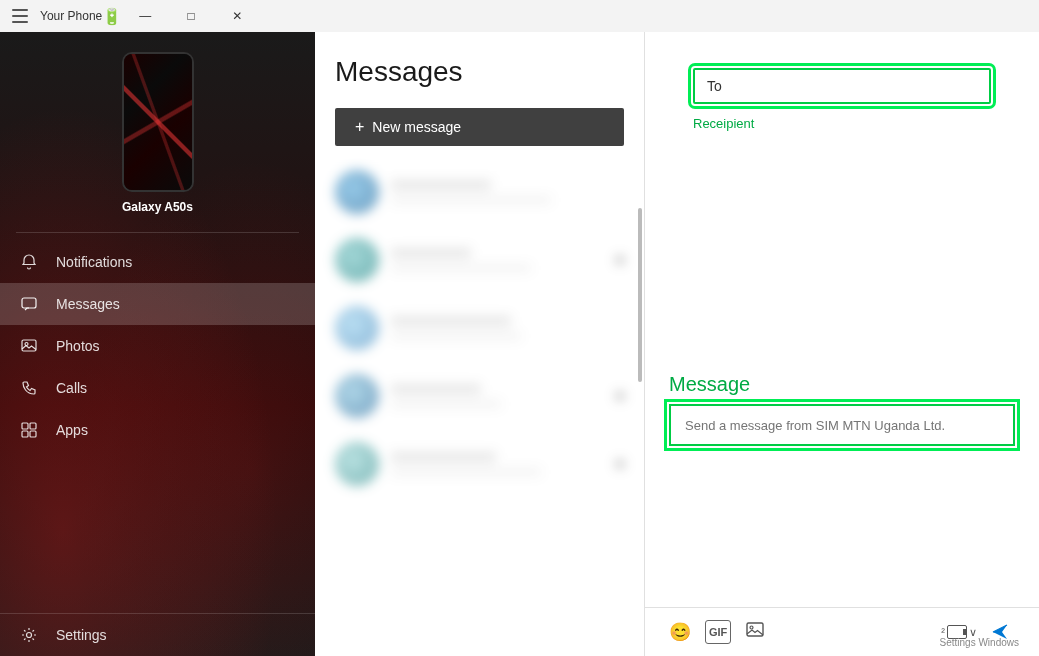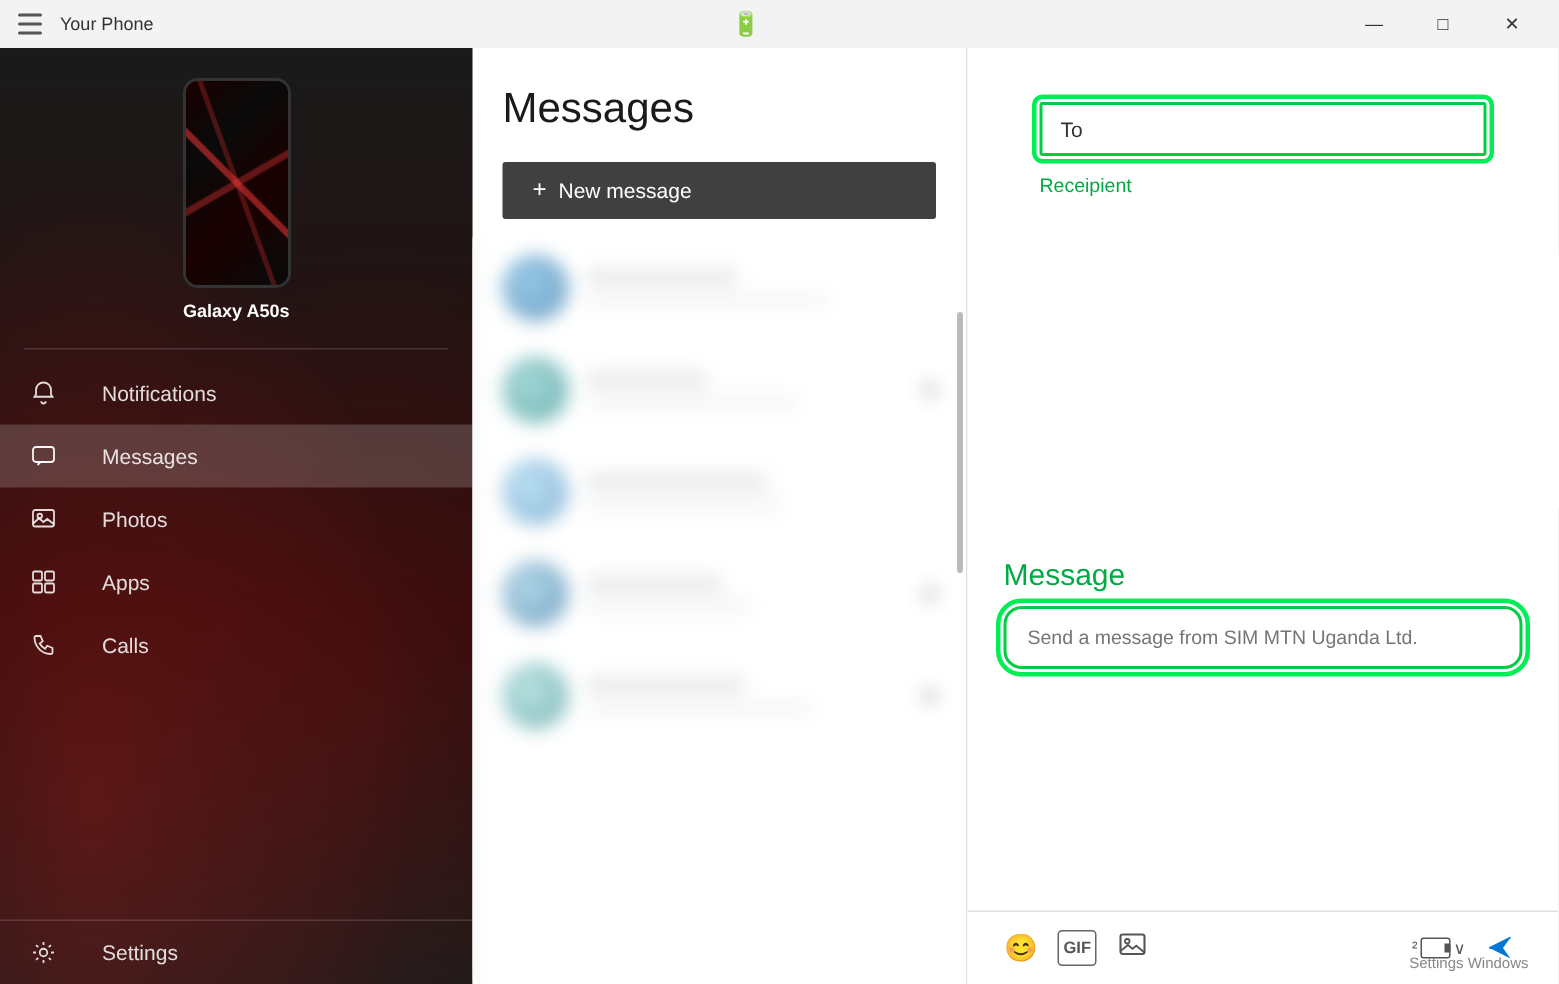--- a/index.html
+++ b/index.html
@@ -1,21 +1,21 @@
 <!DOCTYPE html>
 <html><head>
   <meta charset="utf-8">
   <style>
     * { box-sizing: border-box; margin: 0; padding: 0; }
     body { font-family: 'Segoe UI', sans-serif; width: 1039px; height: 656px; overflow: hidden; background: #f3f3f3; display: flex; flex-direction: column; }
 
     
     .titlebar {
-      display: flex; align-items: center; justify-content: space-between;
-      background: #f3f3f3; height: 32px; padding: 0 8px; flex-shrink: 0; gap: 40px;
+      display: flex; align-items: center; 
+      background: #f3f3f3; height: 32px; padding: 0 8px; flex-shrink: 0;
     }
     .titlebar-left { display: flex; align-items: center; gap: 8px; }
     .titlebar-title { font-size: 12px; color: #333; }
     .titlebar-controls { display: flex; gap: 0; }
     .titlebar-btn { width: 46px; height: 32px; display: flex; align-items: center; justify-content: center; background: transparent; border: none; cursor: pointer; font-size: 12px; color: #333; }
 
     
     .main-layout { display: flex; flex: 1; overflow: hidden; }
 
     
@@ -49,21 +49,21 @@
         linear-gradient(45deg, transparent 48%, rgba(220,50,50,0.6) 49%, rgba(220,50,50,0.6) 51%, transparent 52%),
         linear-gradient(-30deg, transparent 48%, rgba(220,50,50,0.4) 49%, rgba(220,50,50,0.4) 51%, transparent 52%),
         linear-gradient(70deg, transparent 48%, rgba(220,50,50,0.3) 49%, rgba(220,50,50,0.3) 51%, transparent 52%);
     }
     .phone-name { color: white; font-weight: 600; font-size: 12px; margin-top: 8px; }
     .sidebar-divider { height: 1px; background: rgba(255,255,255,0.15); margin: 8px 16px; }
 
     
     .nav-items { display: flex; flex-direction: column; flex: 1; }
     .nav-item {
-      display: flex; align-items: center; gap: 30px;
+      display: flex; align-items: center; gap: 18px;
       padding: 12px 20px; cursor: pointer; color: rgba(255,255,255,0.85);
       font-size: 14px; transition: background 0.15s;
     }
     .nav-item.active { background: rgba(255,255,255,0.15); border-left: 0; }
     .nav-icon { width: 18px; height: 18px; display: flex; align-items: center; justify-content: center; flex-shrink: 0; }
     .nav-label { color: inherit; }
 
     
     .nav-settings { margin-top: auto; border-top: 1px solid rgba(255,255,255,0.15); }
 
@@ -106,21 +106,21 @@
       display: flex; align-items: center; margin-bottom: 0;
       outline: 3px solid #00ee55; outline-offset: 2px;
     }
     .recipient-input { border: none; outline: none; font-size: 14px; width: 100%; color: #333; }
     .to-label { color: #333; font-size: 14px; margin-right: 4px; }
 
     
     .message-section { padding: 16px 24px; flex: 1; display: flex; flex-direction: column; }
     .message-label { font-size: 20px; color: #00aa44; font-weight: 400; margin-bottom: 8px; }
     .message-input-wrap {
-      border: 2px solid #00cc44; border-radius: 12px; padding: 10px 14px;
+      border: 2px solid #00cc44; border-radius: 0; padding: 10px 14px;
       outline: 3px solid #00ee55; outline-offset: 2px;
     }
     .message-input { border: none; outline: none; font-size: 13px; color: #888; width: 100%; }
 
     
     .bottom-toolbar {
       display: flex; align-items: center; gap: 8px; padding: 8px 20px;
       border-top: 1px solid #e0e0e0; flex-shrink: 0; background: white;
     }
     .toolbar-icon { width: 32px; height: 32px; display: flex; align-items: center; justify-content: center; cursor: pointer; color: #555; font-size: 18px; border-radius: 2px; }
@@ -209,36 +209,36 @@
               <circle cx="5.5" cy="6" r="1.5" stroke="rgba(255,255,255,0.85)" stroke-width="1.2" fill="none"></circle>
               <path d="M1 11l4-3.5 3 2.5 2.5-2 4.5 3.5" stroke="rgba(255,255,255,0.85)" stroke-width="1.2" fill="none"></path>
             </svg>
           </div>
           <span class="nav-label">Photos</span>
         </div>
 
         <div class="nav-item">
           <div class="nav-icon">
             <svg width="16" height="16" viewBox="0 0 16 16" fill="none">
+              <path d="M3 2h3l1.5 3.5-2 1.5a9 9 0 0 0 3.5 3.5l1.5-2L14 10v3c0 .5-.5 1-1 1C5 14 2 7 2 3c0-.5.5-1 1-1z" stroke="rgba(255,255,255,0.85)" stroke-width="1.2" fill="none"></path>
+            </svg>
+          </div>
+          <span class="nav-label">Calls</span>
+        </div>
+
+        <div class="nav-item">
+          <div class="nav-icon">
+            <svg width="16" height="16" viewBox="0 0 16 16" fill="none">
               <rect x="1" y="1" width="6" height="6" rx="1" stroke="rgba(255,255,255,0.85)" stroke-width="1.2" fill="none"></rect>
               <rect x="9" y="1" width="6" height="6" rx="1" stroke="rgba(255,255,255,0.85)" stroke-width="1.2" fill="none"></rect>
               <rect x="1" y="9" width="6" height="6" rx="1" stroke="rgba(255,255,255,0.85)" stroke-width="1.2" fill="none"></rect>
               <rect x="9" y="9" width="6" height="6" rx="1" stroke="rgba(255,255,255,0.85)" stroke-width="1.2" fill="none"></rect>
             </svg>
           </div>
           <span class="nav-label">Apps</span>
-        </div>
-
-        <div class="nav-item">
-          <div class="nav-icon">
-            <svg width="16" height="16" viewBox="0 0 16 16" fill="none">
-              <path d="M3 2h3l1.5 3.5-2 1.5a9 9 0 0 0 3.5 3.5l1.5-2L14 10v3c0 .5-.5 1-1 1C5 14 2 7 2 3c0-.5.5-1 1-1z" stroke="rgba(255,255,255,0.85)" stroke-width="1.2" fill="none"></path>
-            </svg>
-          </div>
-          <span class="nav-label">Calls</span>
         </div>
 
         <div class="nav-item nav-settings">
           <div class="nav-icon">
             <svg width="16" height="16" viewBox="0 0 16 16" fill="none">
               <circle cx="8" cy="8" r="2.5" stroke="rgba(255,255,255,0.85)" stroke-width="1.2" fill="none"></circle>
               <path d="M8 1v2M8 13v2M1 8h2M13 8h2M3.05 3.05l1.41 1.41M11.54 11.54l1.41 1.41M3.05 12.95l1.41-1.41M11.54 4.46l1.41-1.41" stroke="rgba(255,255,255,0.85)" stroke-width="1.2"></path>
             </svg>
           </div>
           <span class="nav-label">Settings</span>

